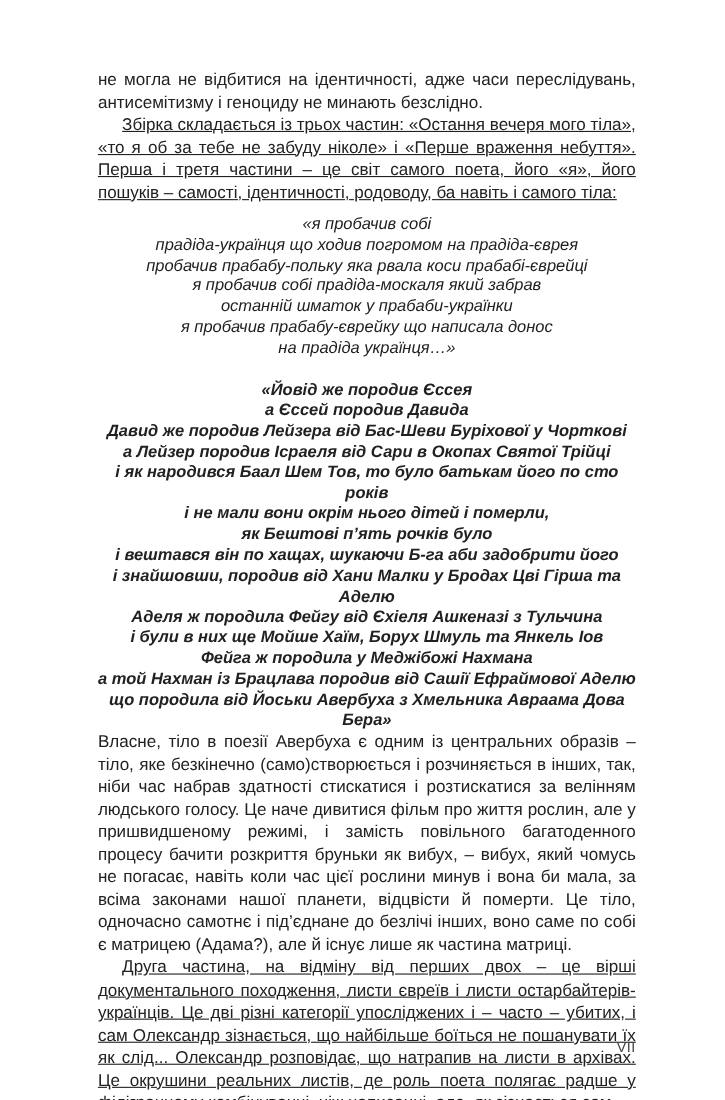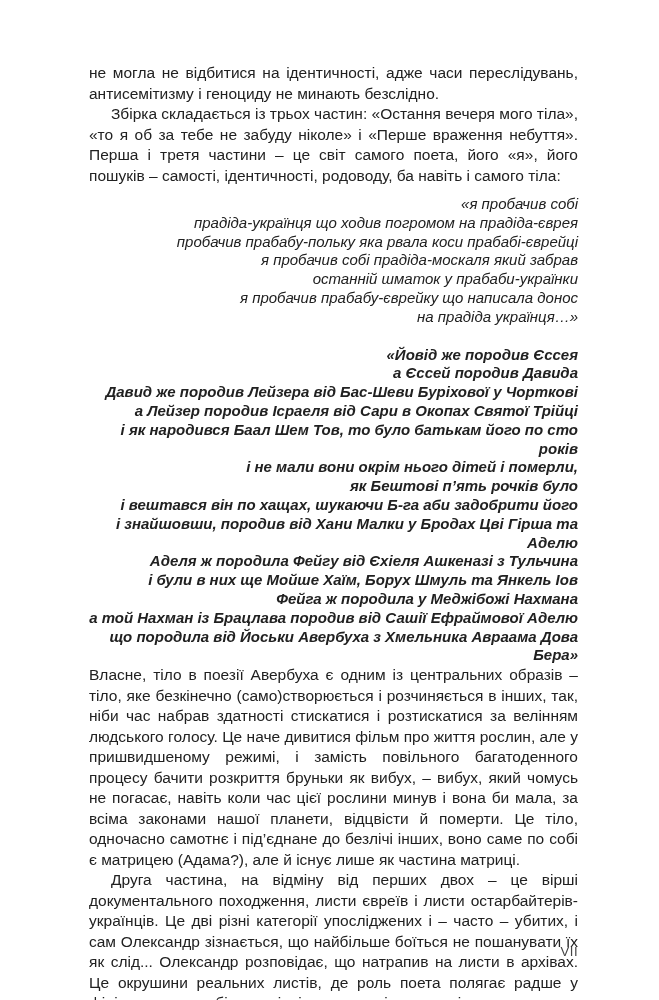--- a/index.html
+++ b/index.html
@@ -24,28 +24,29 @@
   }
   p.body {
     margin: 0;
     font-size: 15.5px;
     line-height: 20.5px;
     text-align: justify;
     color: #212121;
   }
   p.indented {
     text-indent: 22px;
+    text-decoration: underline;
   }
   .poem {
     margin: 0;
     font-style: italic;
     font-size: 15px;
     line-height: 18.8px;
     white-space: pre-line;
-    text-align: right;
+    text-align: center;
     color: #212121;
   }
   .poem-first {
     margin-top: 9px;
   }
   .poem-second {
     margin-top: 19px;
     font-weight: bold;
   }
   .after-poem {

